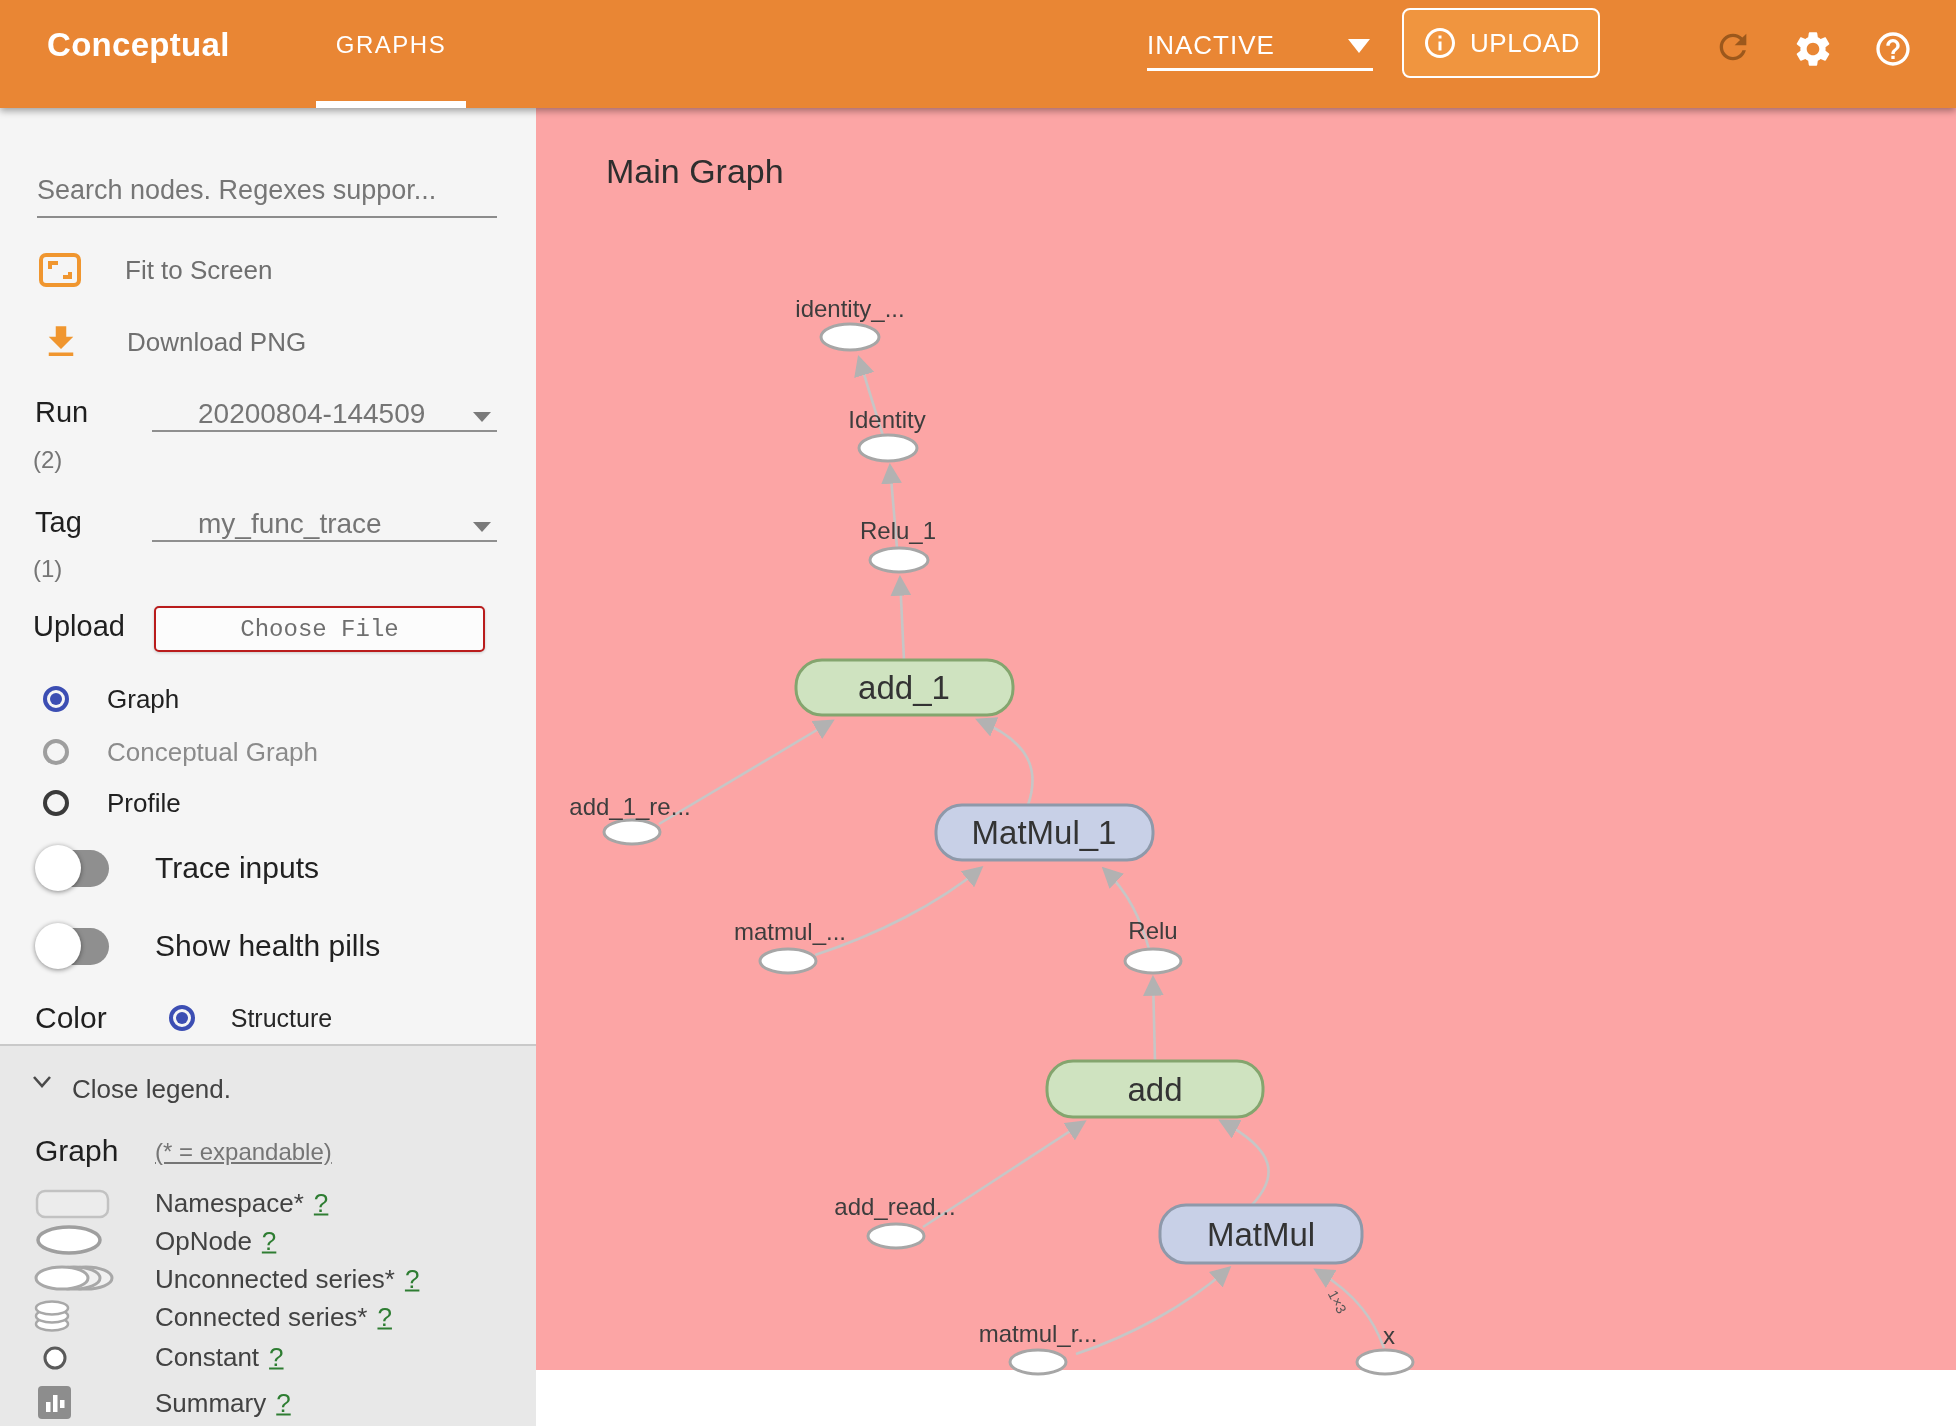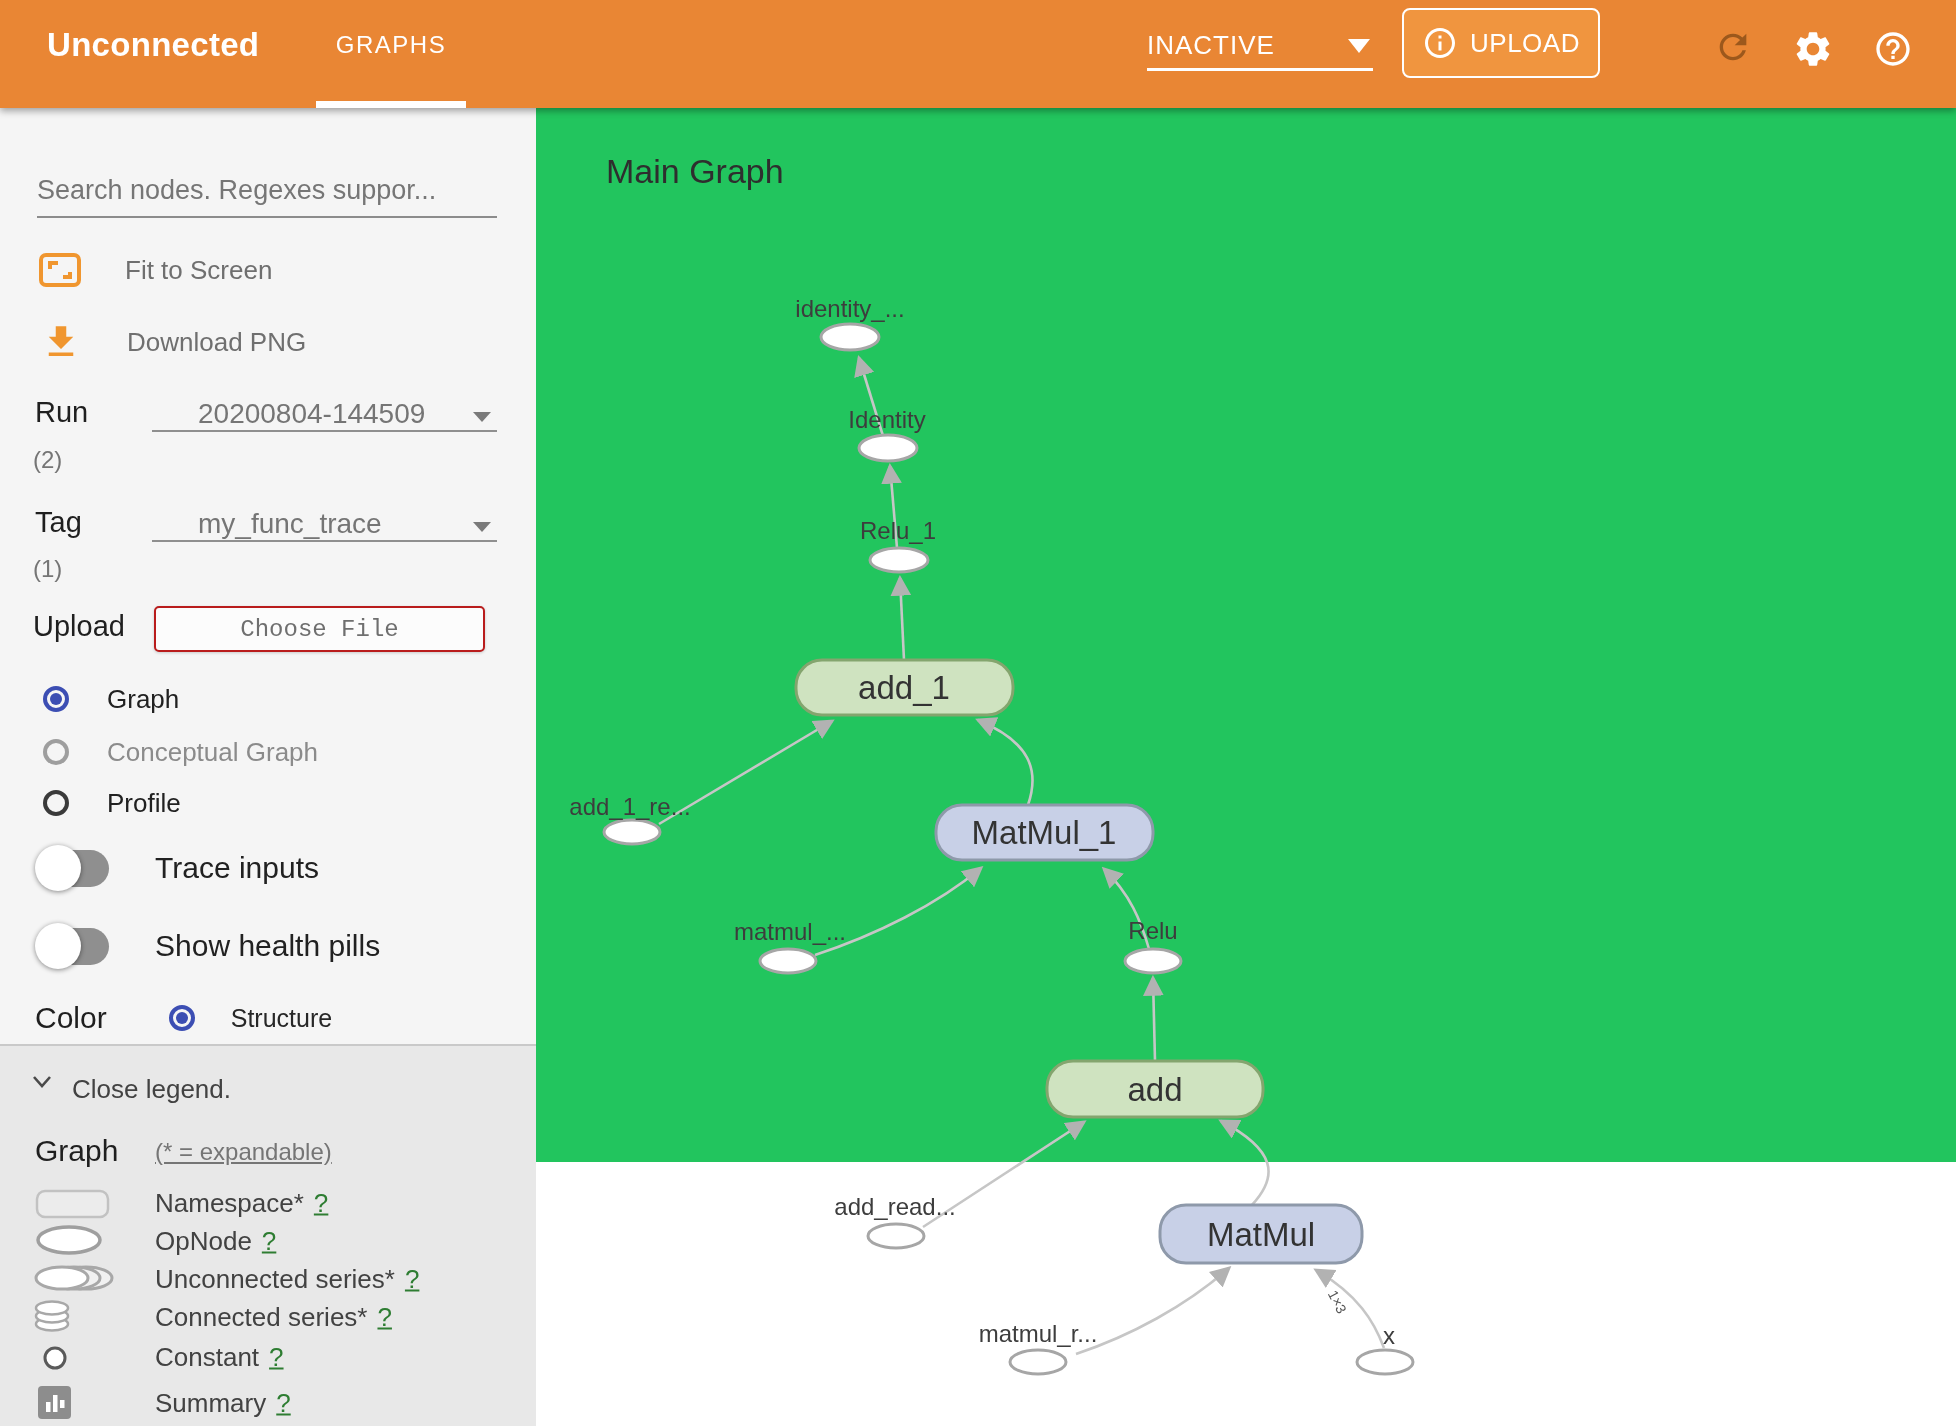--- a/index.html
+++ b/index.html
@@ -59,39 +59,39 @@
   .close-legend{position:absolute;left:30px;top:966px;display:flex;align-items:flex-start;gap:18px;cursor:pointer;}
   .close-legend span{font-size:26px;color:#424242;}
   .legend-head{position:absolute;left:35px;top:1026px;font-size:30px;color:#1f1f1f;}
   .legend-note{position:absolute;left:155px;top:1030px;font-size:24px;color:#757575;text-decoration:underline;}
   .legend-item{position:absolute;left:0;width:536px;height:40px;}
   .li-label{position:absolute;left:155px;top:50%;transform:translateY(-50%);font-size:26px;color:#424242;}
   .li-help{color:#2e7d32;text-decoration:underline;cursor:pointer;margin-left:10px;}
   .li-icon{position:absolute;}
 
   
-  .main{position:absolute;left:536px;top:108px;width:1420px;height:1054px;background:#22c55e;}
+  .main{position:absolute;left:536px;top:108px;width:1420px;height:1262px;background:#fca5a5;}
   .main-title{position:absolute;left:70px;top:44px;font-size:34px;font-weight:500;color:#2e2e2e;}
   svg text{font-family:"Liberation Sans","DejaVu Sans",sans-serif;}
   .graph-svg{position:absolute;left:0;top:0;}
   .edge{fill:none;stroke:#c6c6c6;stroke-width:2.6;}
   .op-ellipse{fill:#fff;stroke:#a6a6a6;stroke-width:3;}
   .node-label{font-size:24px;fill:#3d3d3d;text-anchor:middle;}
   .box-green{fill:#cfe3c0;stroke:#84a56e;stroke-width:3;}
   .box-blue{fill:#c8d0e7;stroke:#8e99aa;stroke-width:3;}
   .box-label{font-size:33px;fill:#333;text-anchor:middle;}
   .edge-label{font-size:14px;fill:#555;text-anchor:middle;}
 </style>
 </head>
 <body>
 
 <div class="app">
 
   <header class="header">
-    <div class="brand">Unconnected</div>
+    <div class="brand">Conceptual</div>
 
     <div class="tab">
       <div class="tab-label">GRAPHS</div>
       <div class="tab-underline"></div>
     </div>
 
     <div class="status-dd">
       <span class="status-text">INACTIVE</span>
       <span class="status-caret"></span>
       <span class="status-underline"></span>

